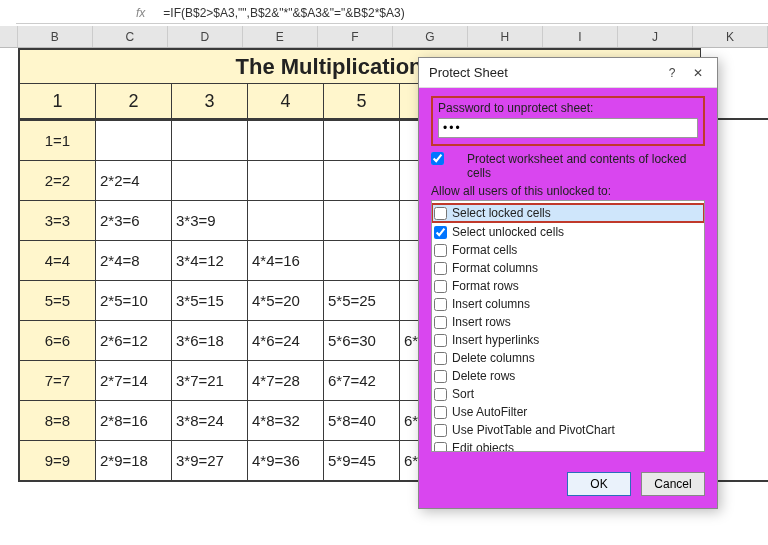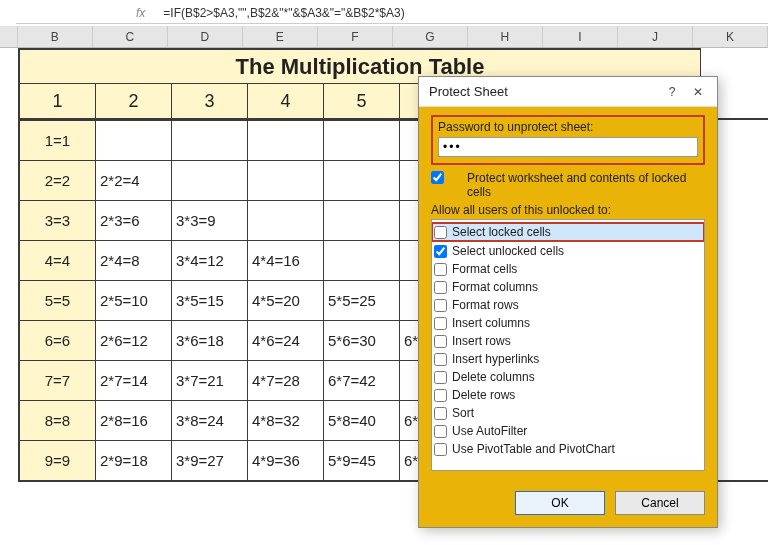--- a/index.html
+++ b/index.html
@@ -95,25 +95,24 @@
     background: #fff;
     overflow: hidden;
   }
   .data-rows .cell.first { background: #fff6cc; justify-content: center; padding-left:0; }
 
   
   .dialog {
     position: absolute;
     top: 57px; left: 418px;
     width: 300px;
-    background: #eab308;
+    background: #d946ef;
     border: 1px solid #888;
     box-shadow: 3px 3px 12px rgba(0,0,0,0.25);
     font-size: 12px;
-    margin-top: 19px;
   }
   .dlg-title {
     display: flex; align-items: center;
     height: 30px;
     padding: 0 6px 0 10px;
     background: #fff;
     border-bottom: 1px solid #ddd;
   }
   .dlg-title .t { flex: 1; font-size: 13px; }
   .dlg-title .btn {
@@ -157,21 +156,21 @@
     background: #cfe6fb;
     margin: -1px -1px 0 -1px;
     padding: 0 1px;
   }
   .perm input { margin:0; }
   .dlg-buttons {
     display: flex; justify-content: flex-end; gap: 10px;
     padding: 10px 12px 12px 0;
   }
   .dlg-buttons button {
-    width: 90px; height: 24px;
+    width: 64px; height: 24px;
     border: 1px solid #888;
     background: #e9e9e9;
     font-size: 12px;
   }
   .dlg-buttons button.primary {
     border: 1px solid #2a6fbb;
     background: #eaf2fb;
   }
 </style>
 </head>
@@ -373,19 +372,23 @@
           <span>Sort</span>
         </label>
         <label class="perm">
           <input type="checkbox" style="">
           <span>Use AutoFilter</span>
         </label>
         <label class="perm">
           <input type="checkbox" style="">
           <span>Use PivotTable and PivotChart</span>
         </label>
+        <label class="perm">
+          <input type="checkbox" style="">
+          <span>Edit objects</span>
+        </label>
       </div>
   </div>
   <div class="dlg-buttons">
     <button class="primary">OK</button>
     <button>Cancel</button>
   </div>
 </div>
 
 </body></html>

